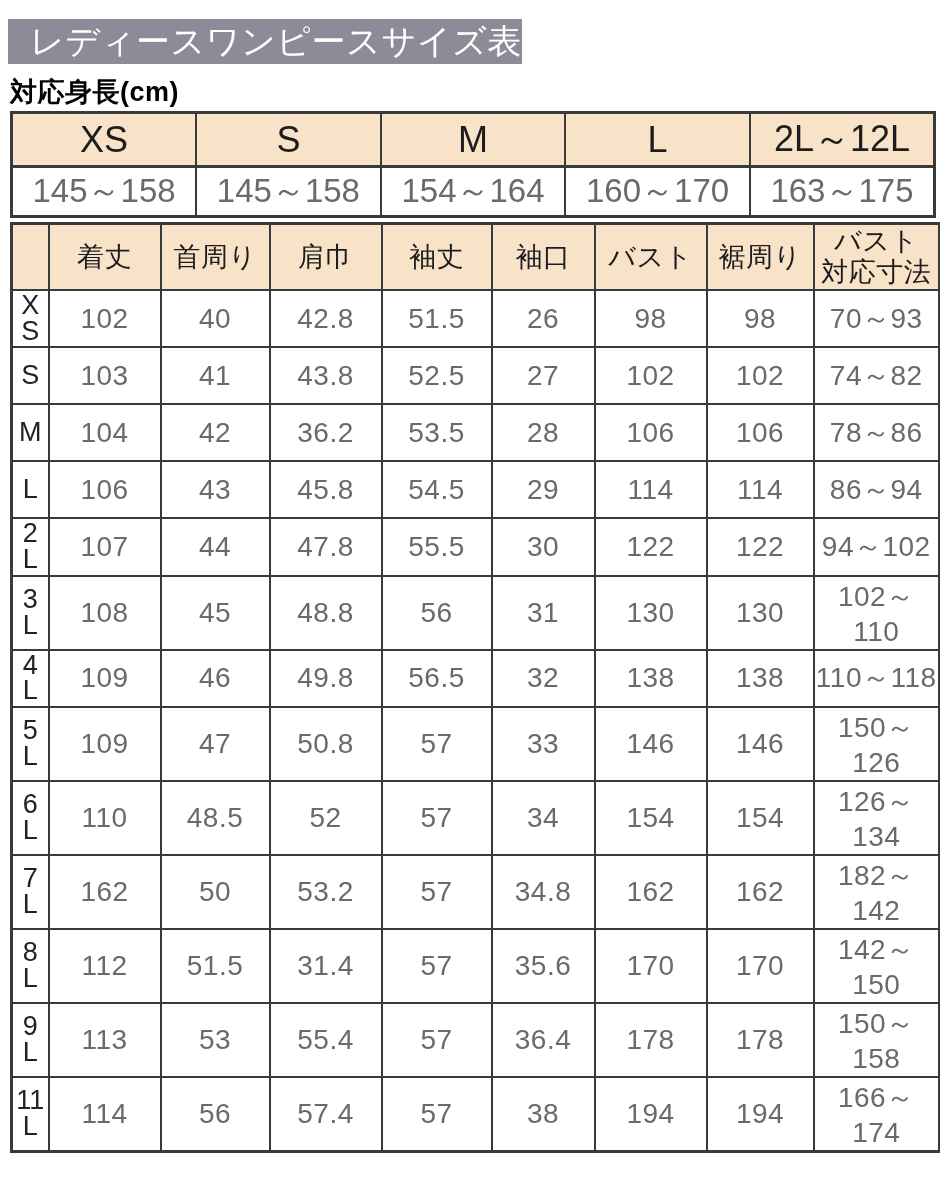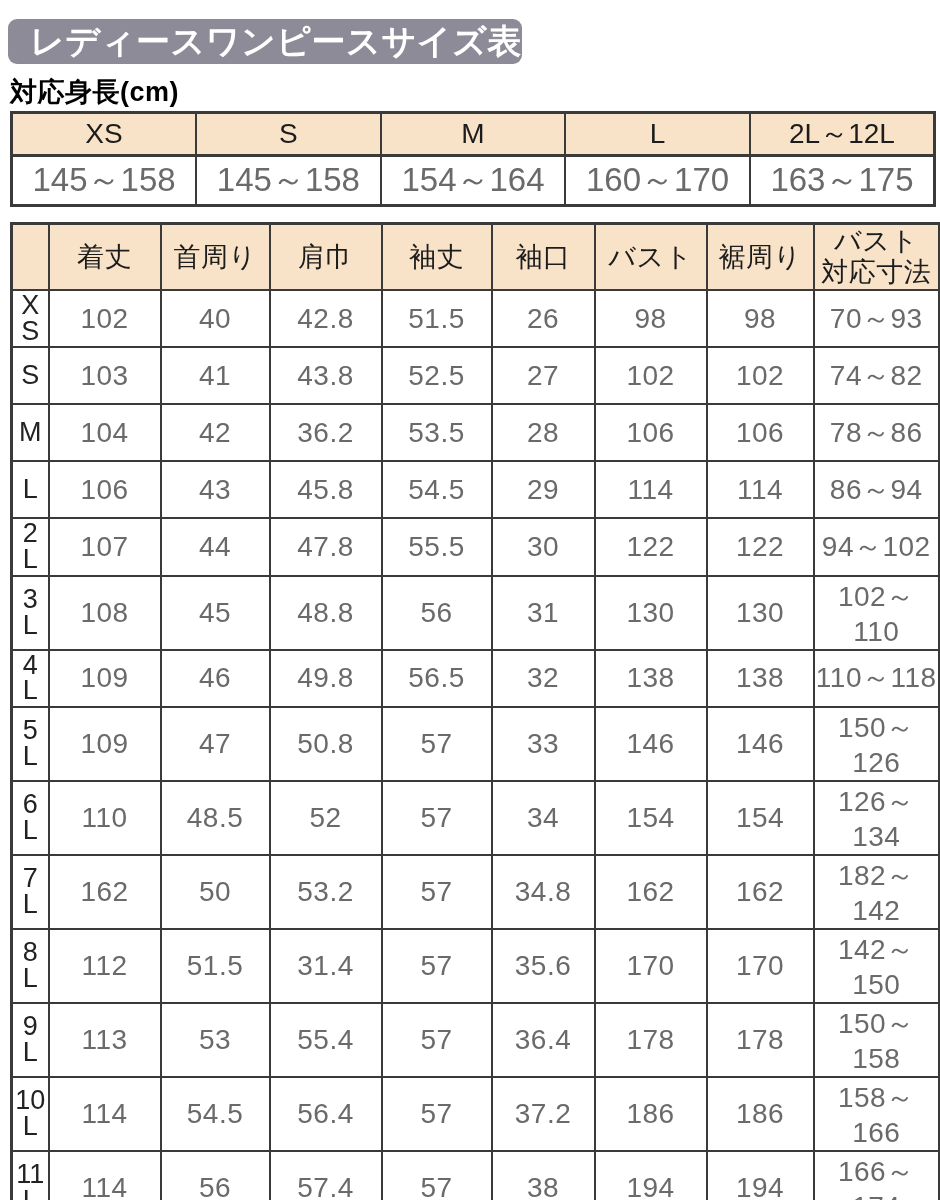--- a/index.html
+++ b/index.html
@@ -15,45 +15,44 @@
     width:940px;height:1200px;
     background:#ffffff;
     font-family:"Liberation Sans","DejaVu Sans",sans-serif;
     overflow:hidden;
   }
   .title-bar{
     position:absolute;left:8px;top:19px;
     width:514px;height:45px;
     background:var(--title-bg);
     color:#ffffff;
-    font-size:34px;font-weight:bold;
+    font-size:34px;font-weight:normal;
     line-height:45px;
     padding-left:22px;
     box-sizing:border-box;
     letter-spacing:0.5px;
     white-space:nowrap;
-    border-radius:9px;
   }
   .section-label{
     position:absolute;left:10px;top:74px;
     font-size:27px;font-weight:bold;color:#000000;
     letter-spacing:0.5px;
     text-align:right;
   }
   table{border-collapse:collapse;table-layout:fixed;text-align:center;}
   .height-table{
     position:absolute;left:10px;top:111px;
     width:926px;
     border:3px solid var(--border);
   }
   .height-table th{
     background:var(--header-bg);
     border:2px solid var(--border);
     height:34px;
-    font-size:28px;font-weight:normal;
+    font-size:36px;font-weight:normal;
     color:var(--header-text);
   }
   .height-table td{
     background:#ffffff;
     border:2px solid var(--border);
     border-top-width:3px;
     height:44px;
     font-size:33px;
     color:var(--data-text);
   }
@@ -285,32 +284,20 @@
           <td class="val">113</td>
           <td class="val">53</td>
           <td class="val">55.4</td>
           <td class="val">57</td>
           <td class="val">36.4</td>
           <td class="val">178</td>
           <td class="val">178</td>
           <td class="val">150～158</td>
         </tr>
         <tr>
-          <th class="size-cell">10
-L</th>
-          <td class="val">114</td>
-          <td class="val">54.5</td>
-          <td class="val">56.4</td>
-          <td class="val">57</td>
-          <td class="val">37.2</td>
-          <td class="val">186</td>
-          <td class="val">186</td>
-          <td class="val">158～166</td>
-        </tr>
-        <tr>
           <th class="size-cell">11
 L</th>
           <td class="val">114</td>
           <td class="val">56</td>
           <td class="val">57.4</td>
           <td class="val">57</td>
           <td class="val">38</td>
           <td class="val">194</td>
           <td class="val">194</td>
           <td class="val">166～174</td>

